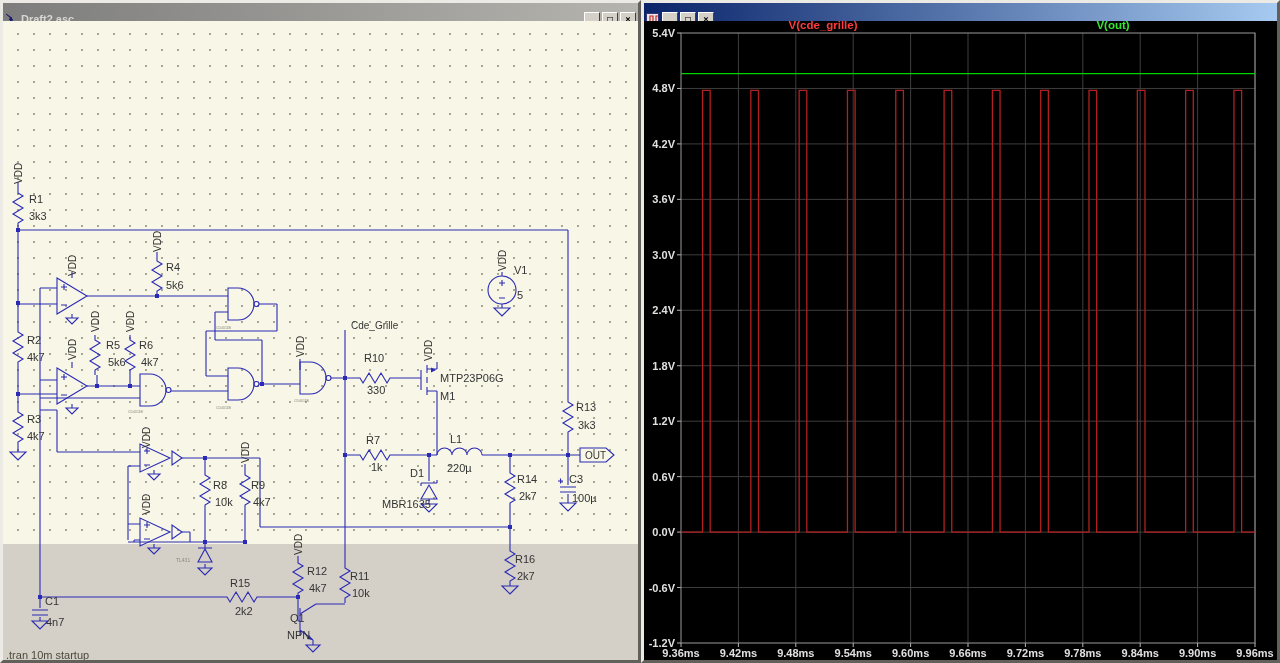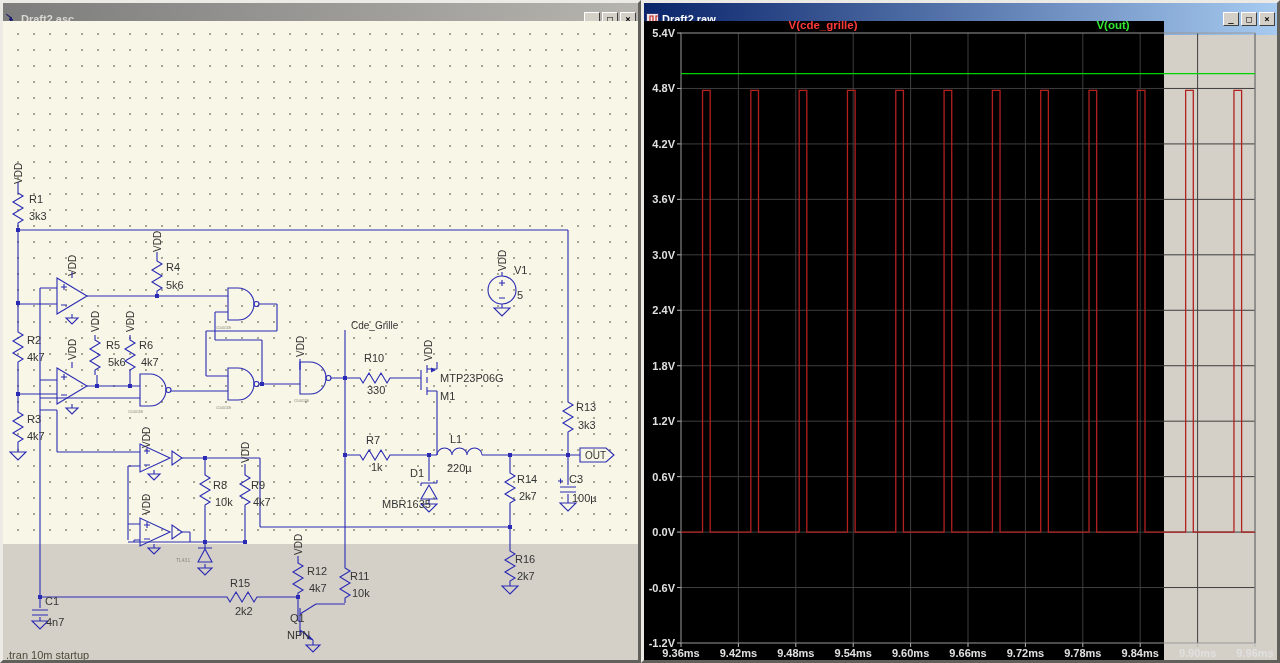--- a/index.html
+++ b/index.html
@@ -18,21 +18,21 @@
   .btns{display:flex;gap:2px}
   .wbtn{width:16px;height:14px;background:#d4d0c8;border:1px solid;
         border-color:#ffffff #404040 #404040 #ffffff;
         font:bold 9px/11px "DejaVu Sans Mono",monospace;text-align:center;color:#000;
         padding:0;box-sizing:border-box}
   .icon13{width:13px;height:13px;flex:0 0 auto}
   .canvas-left{position:absolute;left:0;top:18px;width:635px;height:523px;
       background-color:#f7f6e7;
       background-image:radial-gradient(circle,#a8a694 0.9px,transparent 1.1px);
       background-size:16px 16px;background-position:7px 5px}
-  .canvas-right{position:absolute;left:0;top:18px;width:520px;height:639px;background:#000}
+  .canvas-right{position:absolute;left:0;top:18px;width:633px;height:639px;background:#000}
   svg.layer{position:absolute;left:0;top:0}
   text{font-family:"Liberation Sans",sans-serif}
 </style>
 </head>
 <body>
 
 <div class="win" id="win-left">
   <div class="tb tb-inactive">
     <svg class="icon13" viewBox="0 0 13 13">
       <path d="M1,1 L7,5 L4,6 L11,12 L5,8 L8,7 Z" fill="#1a1a8c" stroke="#00005a" stroke-width="0.5"></path>
@@ -216,21 +216,20 @@
     </svg>
   </div>
 </div>
 
 <div class="win" id="win-right">
   <div class="tb tb-active">
     <svg class="icon13" viewBox="0 0 13 13">
       <rect x="0.5" y="0.5" width="12" height="12" fill="#e8e8e8" stroke="#333377"></rect>
       <polyline points="1,9 4,9 4,3 7,3 7,9 10,9 10,3 12,3" fill="none" stroke="#cc2222" stroke-width="1.2"></polyline>
     </svg>
-    <span class="title">Draft2.raw</span>
     <span class="btns">
       <button class="wbtn">_</button>
       <button class="wbtn">□</button>
       <button class="wbtn">×</button>
     </span>
   </div>
   <div class="canvas-right">
     <svg id="plot-svg" class="layer" width="633" height="639" viewBox="644 21 633 639">
       <g id="plot-grid">
           <line x1="677" y1="33" x2="681" y2="33" stroke="#b8b8b8" stroke-width="1"></line>

